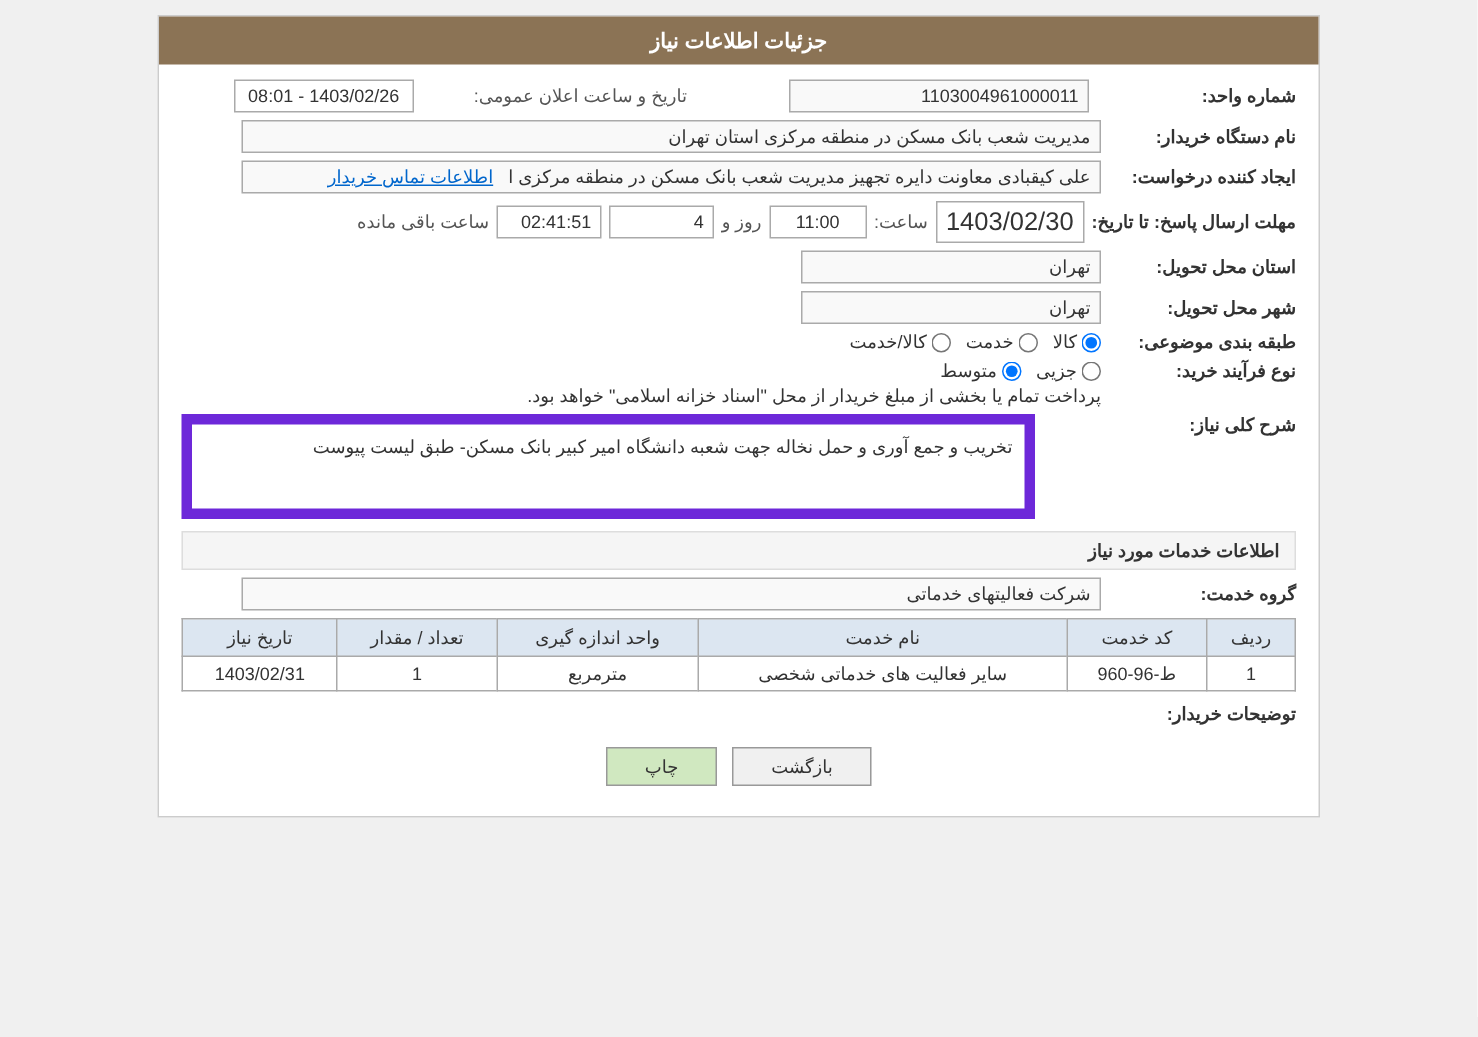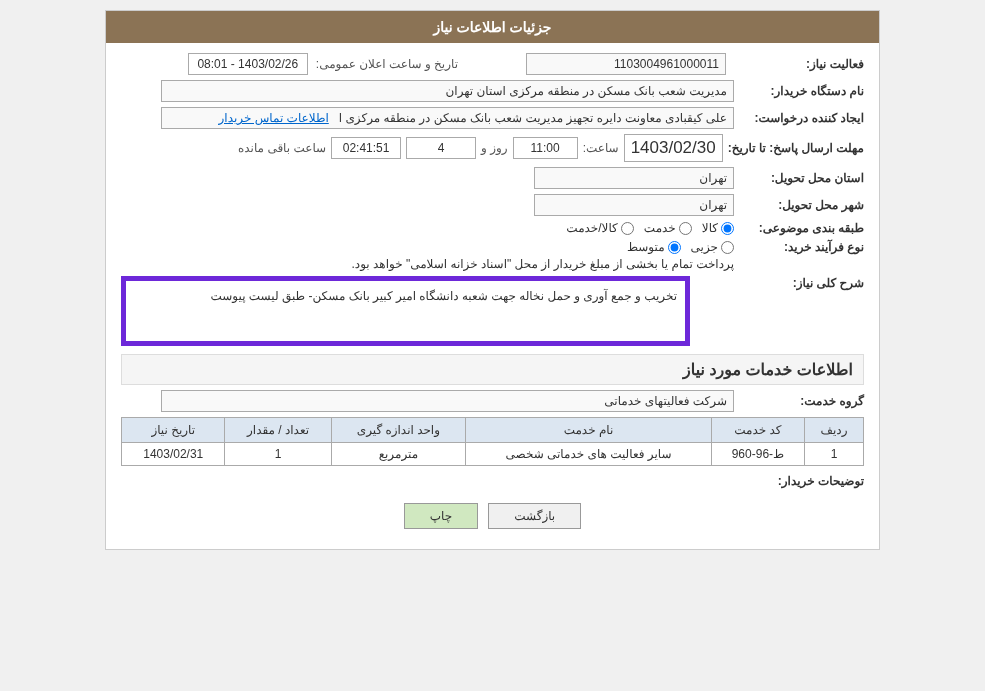--- a/index.html
+++ b/index.html
@@ -31,21 +31,21 @@
     .card-body {
       padding: 10px 15px;
     }
     .section-title {
       background: #f5f5f5;
       border: 1px solid #ddd;
       padding: 5px 10px;
       font-weight: bold;
       margin: 8px 0 5px 0;
       text-align: right;
-      font-size: 16px;
+      font-size: 12px;
     }
     .form-row {
       display: flex;
       align-items: center;
       margin-bottom: 5px;
       direction: rtl;
     }
     .form-label {
       font-weight: bold;
       min-width: 130px;
@@ -99,21 +99,20 @@
       font-size: 12px;
       min-width: 65px;
       text-align: center;
     }
     .countdown-box {
       border: 1px solid #aaa;
       padding: 3px 6px;
       background: #fff;
       font-size: 12px;
       min-width: 70px;
-      text-align: center;
     }
     .radio-group {
       display: flex;
       align-items: center;
       gap: 10px;
       flex: 1;
       direction: rtl;
     }
     .radio-item {
       display: flex;
@@ -161,21 +160,21 @@
     }
     .btn-back {
       background: #f0f0f0;
       color: #333;
     }
     .btn-print {
       background: #d0e8c0;
       color: #333;
     }
     .description-box {
-      border: 5px solid #6d28d9;
+      border: 7px solid #6d28d9;
       padding: 6px 8px;
       background: #fff;
       min-height: 70px;
       font-size: 12px;
       direction: rtl;
       text-align: right;
       line-height: 1.6;
       position: relative;
     }
     .main-content {
@@ -192,23 +191,23 @@
   </style>
 </head>
 <body>
 
 <div class="page-container">
   <div class="card">
     <div class="card-header">جزئیات اطلاعات نیاز</div>
     <div class="card-body main-content">
 
       <div class="form-row" style="gap:8px;">
-        <span class="form-label">فعالیت نیاز:</span>
+        <span class="form-label">شماره واحد:</span>
         <span class="form-value readonly" style="min-width:160px; max-width:200px;">1103004961000011</span>
-        <span class="inline-label" style="margin-right:20px;">تاریخ و ساعت اعلان عمومی:</span>
+        <span class="inline-label" style="margin-right:20px;margin-left:32px;">تاریخ و ساعت اعلان عمومی:</span>
         <span class="announce-date">1403/02/26 - 08:01</span>
       </div>
 
       <div class="form-row">
         <span class="form-label">نام دستگاه خریدار:</span>
         <span class="form-value readonly">مدیریت شعب بانک مسکن در منطقه مرکزی استان تهران</span>
       </div>
 
       <div class="form-row">
         <span class="form-label">ایجاد کننده درخواست:</span>

